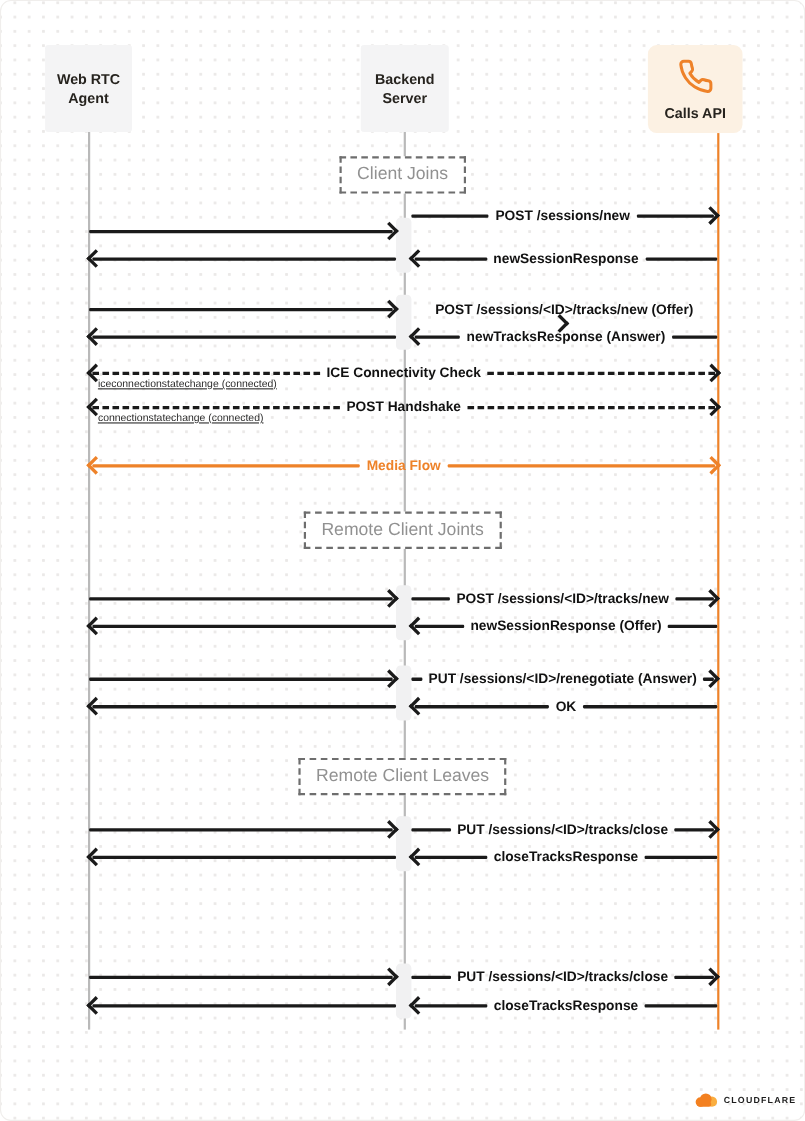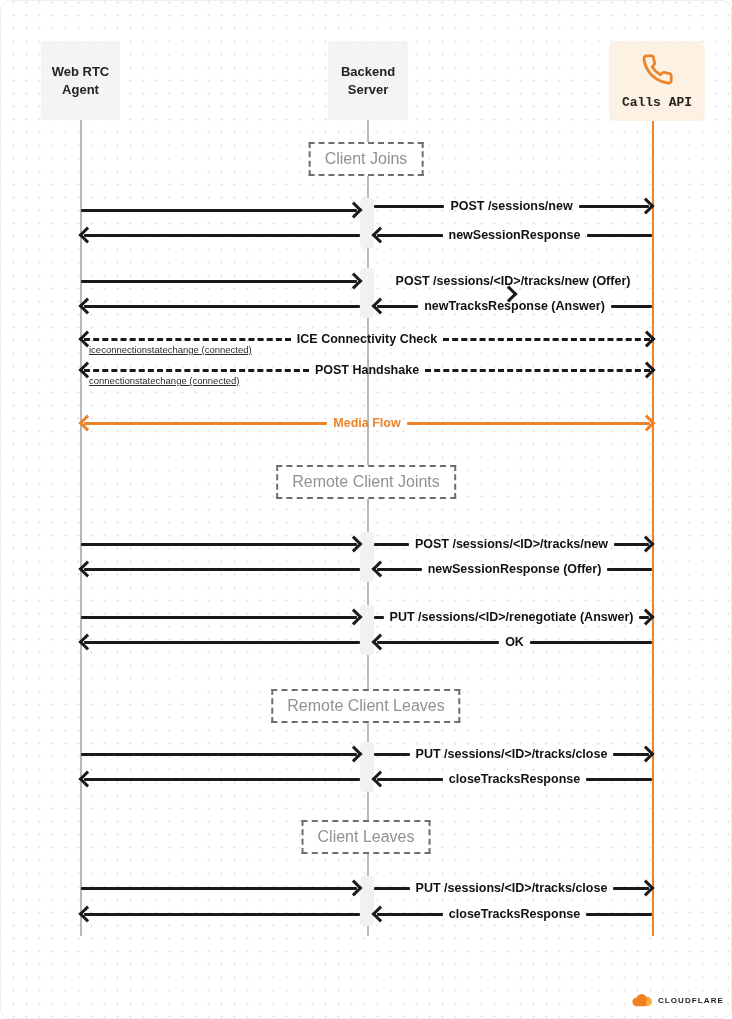--- a/index.html
+++ b/index.html
@@ -67,47 +67,44 @@
   <div class="activation" style="top:604px;"></div>
   <div class="activation" style="top:741px;"></div>
   <div class="activation" style="top:875px;"></div>
 
   <div class="actor" style="left:40px;width:79px;height:79px;padding:0 8px;box-sizing:border-box;">
     <span>Web RTC Agent</span>
   </div>
   <div class="actor" style="left:327px;width:80px;height:79px;padding:0 8px;box-sizing:border-box;">
     <span>Backend Server</span>
   </div>
-  <div class="actor orange" style="left:608px;width:96px;height:80px;font-family:Liberation Mono, monospace;">
+  <div class="actor orange" style="left:588px;width:86px;height:80px;">
     <span class="phone-icon-wrap">
       <svg width="33" height="33" viewBox="0 0 24 24" fill="none" stroke="#EE8229" stroke-width="2" stroke-linecap="round" stroke-linejoin="round">
         <path d="M22 16.92v3a2 2 0 0 1-2.18 2 19.79 19.79 0 0 1-8.63-3.07 19.5 19.5 0 0 1-6-6 19.79 19.79 0 0 1-3.07-8.67A2 2 0 0 1 4.11 2h3a2 2 0 0 1 2 1.72 12.84 12.84 0 0 0 .7 2.81 2 2 0 0 1-.45 2.11L8.09 9.91a16 16 0 0 0 6 6l1.27-1.27a2 2 0 0 1 2.11-.45 12.84 12.84 0 0 0 2.81.7A2 2 0 0 1 22 16.92z"></path>
       </svg>
     </span>
     <span>Calls API</span>
   </div>
 
   <div class="milestone" style="top:141px;">
     <span>Client Joins</span>
   </div>
   <div class="milestone" style="top:464px;">
     <span>Remote Client Joints</span>
   </div>
   <div class="milestone" style="top:688px;text-align:right;">
     <span>Remote Client Leaves</span>
   </div>
-  <div class="milestone" style="top:819px;">
-    <span>Client Leaves</span>
-  </div>
 
   <div class="row seg-left" style="top:202px;">
       <span class="line"></span>
       <span class="head head-r"></span>
     </div>
-  <div class="row seg-right" style="top:198px;align-items:center;">
+  <div class="row seg-right" style="top:188px;align-items:center;">
       <span class="line"></span>
       <span class="lbl">POST /sessions/new</span>
       <span class="line"></span>
       <span class="head head-r"></span>
     </div>
 
   <div class="row seg-left" style="top:227px;">
       <span class="head head-l"></span>
       <span class="line"></span>
     </div>

